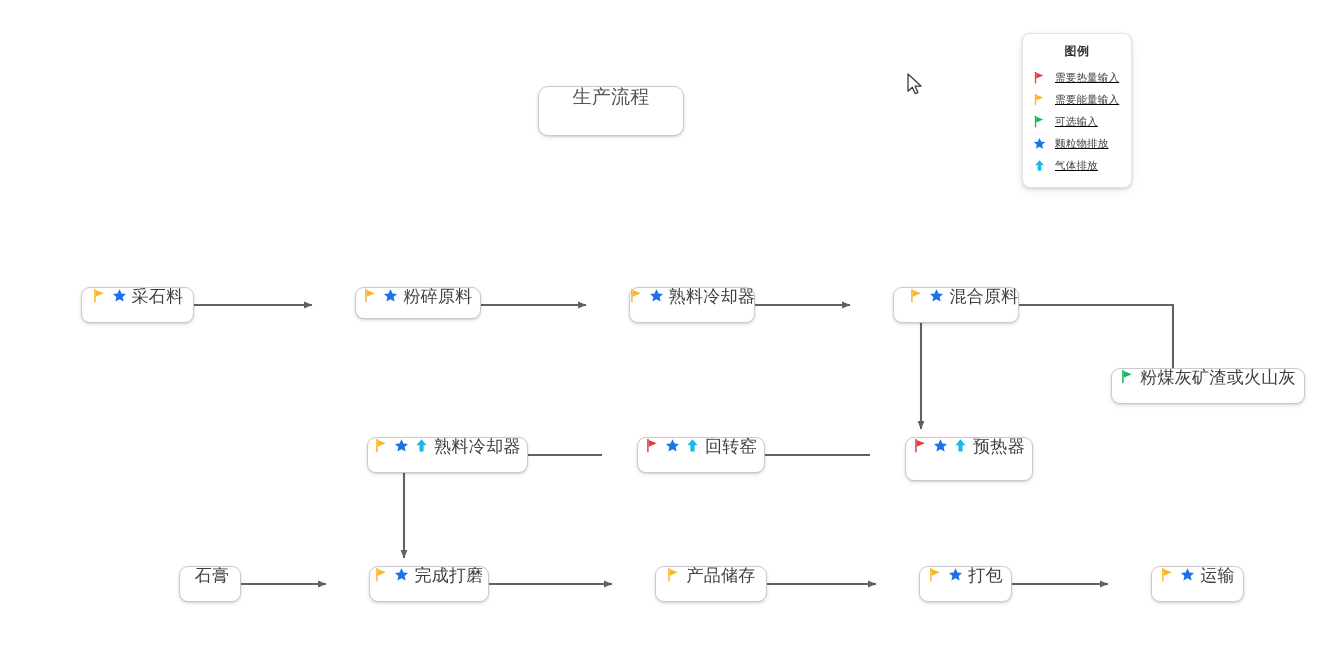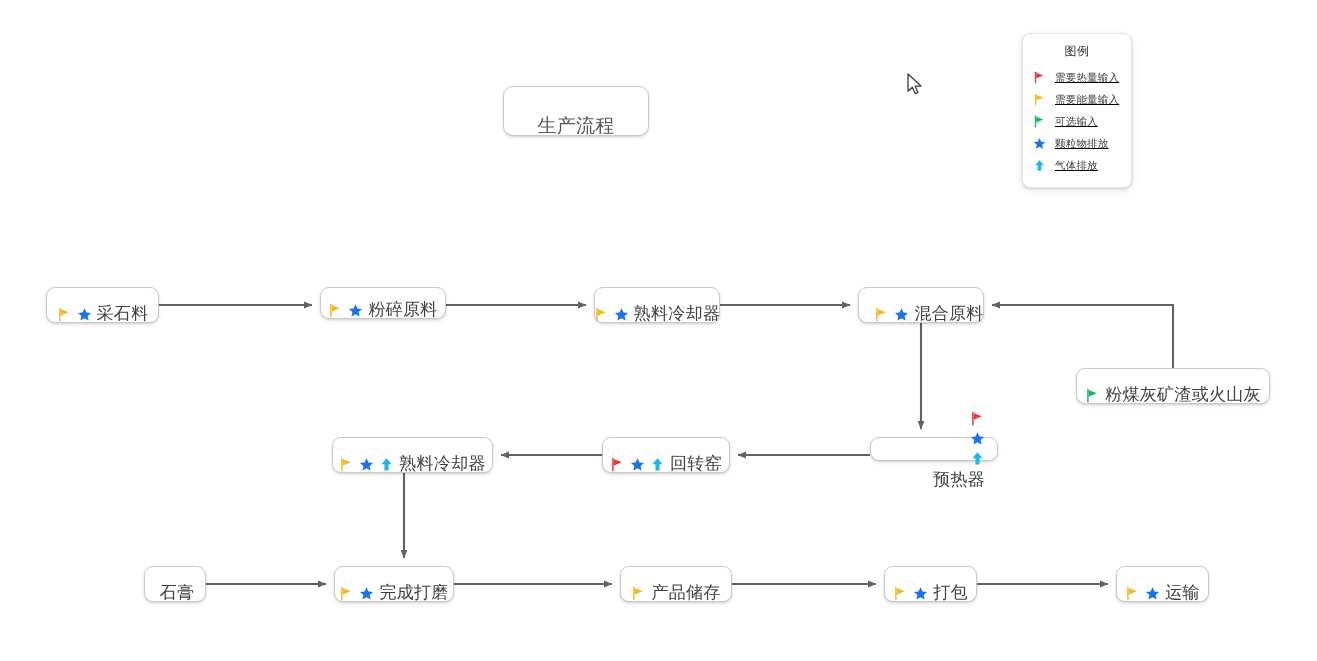--- a/index.html
+++ b/index.html
@@ -30,26 +30,27 @@
 
   
   .node {
     position: absolute;
     box-sizing: border-box;
     background: #ffffff;
     border: 1px solid #c8cace;
     border-radius: 9px;
     box-shadow: 0 1px 2px rgba(0,0,0,0.13), 0 2px 5px rgba(0,0,0,0.07);
     display: flex;
-    align-items: flex-end;
+    align-items: flex-start;
     justify-content: center;
     gap: 5px;
     padding: 0 12px;
     white-space: nowrap;
     z-index: 3;
+    margin-left: 35px;
   }
   .node .label {
     font-size: 17px;
     color: #3c4043;
     letter-spacing: 0.3px;
     line-height: 1;
   }
   .node.title-node {
     border-radius: 10px;
     padding: 0 22px;
@@ -78,21 +79,21 @@
     background: #ffffff;
     border: 1px solid #e2e4e7;
     border-radius: 8px;
     box-shadow: 0 1px 3px rgba(0,0,0,0.14), 0 3px 8px rgba(0,0,0,0.08);
     padding: 9px 10px 10px 10px;
     z-index: 6;
   }
   #legend .legend-title {
     text-align: center;
     font-size: 12px;
-    font-weight: normal;
+    font-weight: bold;
     color: #303337;
     margin-bottom: 7px;
     letter-spacing: 0.5px;
   }
   #legend .legend-row {
     display: flex;
     align-items: center;
     gap: 7px;
     height: 22px;
     text-decoration: underline;
@@ -200,21 +201,21 @@
       </div>
       <div class="node" style="left: 1076px; top: 368px; width: 194px; height: 36px;">
         <span class="ico">
           <svg width="15" height="15" viewBox="0 0 16 16">
             <path d="M3.1,1.6 L3.1,14.6" stroke="#16b75e" stroke-width="1.6" stroke-linecap="round"></path>
             <path d="M3.9,2.1 L12.6,5.6 L3.9,9.3 Z" fill="#16b75e"></path>
           </svg>
         </span>
         <span class="label">粉煤灰矿渣或火山灰</span>
       </div>
-      <div class="node" style="left: 870px; top: 437px; width: 128px; height: 24px; flex-direction: column;">
+      <div class="node" style="left: 870px; top: 437px; width: 128px; height: 44px;">
         <span class="ico">
           <svg width="15" height="15" viewBox="0 0 16 16">
             <path d="M3.1,1.6 L3.1,14.6" stroke="#ea3b3b" stroke-width="1.6" stroke-linecap="round"></path>
             <path d="M3.9,2.1 L12.6,5.6 L3.9,9.3 Z" fill="#ea3b3b"></path>
           </svg>
         </span>
         <span class="ico">
           <svg width="15" height="15" viewBox="0 0 16 16">
             <path d="M8,1.2 L10.1,5.8 L15,6.3 L11.3,9.6 L12.4,14.5 L8,12 L3.6,14.5 L4.7,9.6 L1,6.3 L5.9,5.8 Z" fill="#1a73e8"></path>
           </svg>

